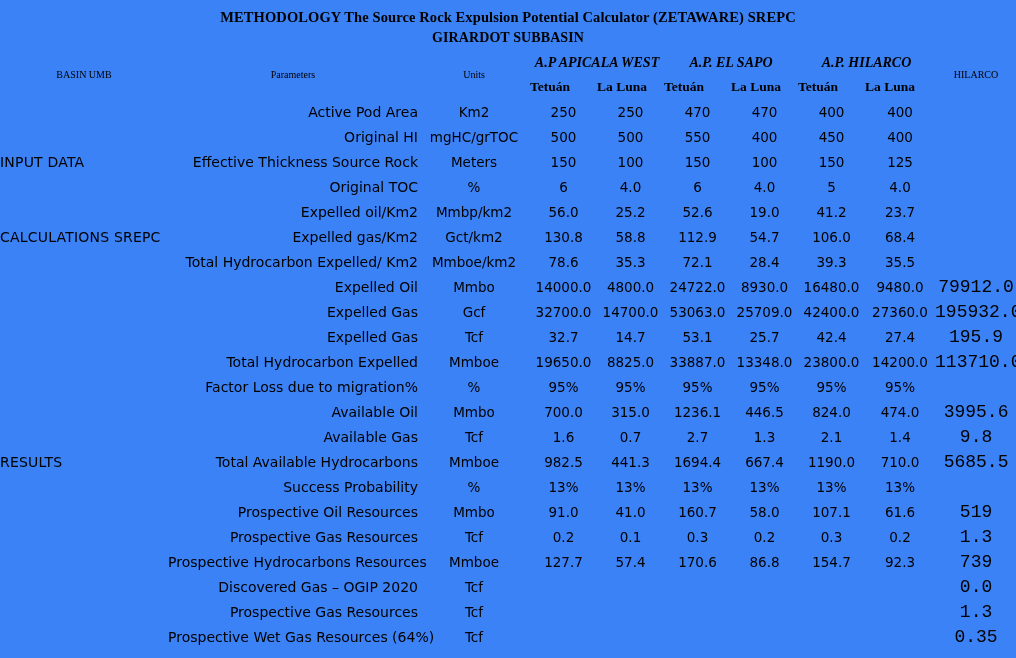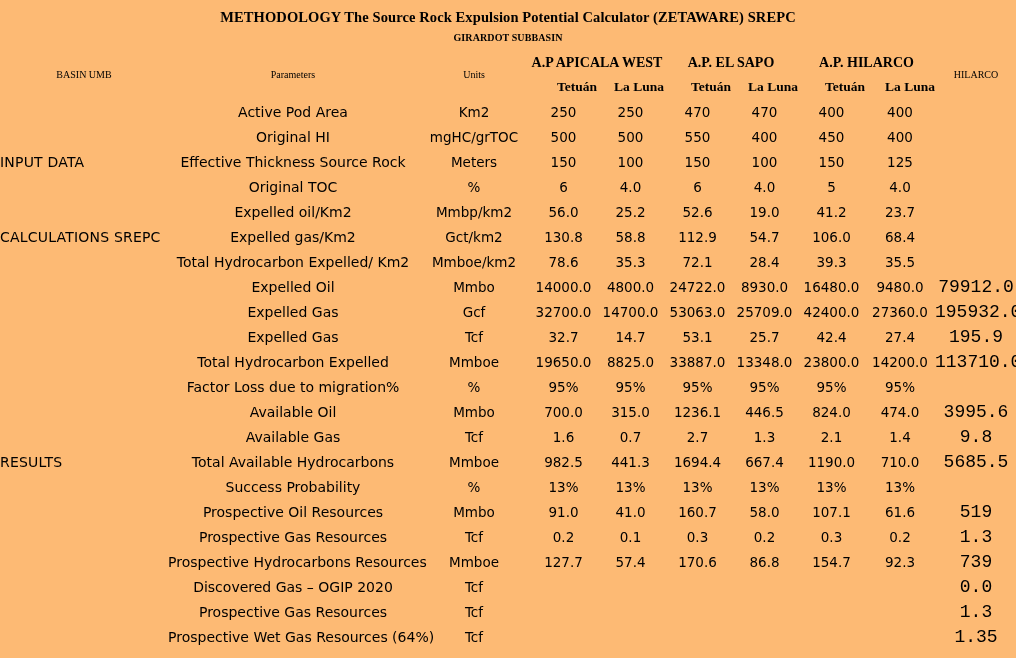--- a/index.html
+++ b/index.html
@@ -11,38 +11,38 @@
     width: 1016px;
     height: 658px;
     font-family: "Liberation Serif", "DejaVu Serif", serif;
     color: #000000;
     overflow: hidden;
   }
   .page {
     position: relative;
     width: 1016px;
     height: 658px;
-    background: #fdba74;
+    background: #3b82f6;
   }
 
   
   .title-block {
     width: 1016px;
     text-align: center;
   }
   .title-main {
     font-size: 14.5px;
     font-weight: bold;
     letter-spacing: 0.1px;
     padding-top: 7px;
     line-height: 20px;
     white-space: nowrap;
   }
   .title-sub {
-    font-size: 10px;
+    font-size: 14px;
     font-weight: bold;
     letter-spacing: 0.1px;
     line-height: 22px;
     white-space: nowrap;
   }
 
   
   table.srepc {
     border-collapse: collapse;
     width: 1016px;
@@ -64,50 +64,51 @@
   col.c-totals   { width: 82px;  }
 
   
   .hdr-group {
     font-size: 14px;
     font-weight: bold;
     text-align: center;
     white-space: nowrap;
     height: 24px;
     line-height: 24px;
+    font-style: italic;
   }
   .hdr-side {
     font-size: 10px;
     font-weight: normal;
     text-align: center;
     white-space: nowrap;
     line-height: 18px;
   }
   .hdr-sub {
     font-size: 13.5px;
     font-weight: bold;
-    text-align: right;
+    text-align: left;
     white-space: nowrap;
     height: 24px;
     line-height: 24px;
   }
 
   
   tr.datarow { height: 25px; }
   td.section {
     font-size: 14px;
     text-align: left;
     padding-left: 7px;
     white-space: nowrap;
     font-family: "DejaVu Sans", "Liberation Sans", sans-serif;
     letter-spacing: 0.2px;
   }
   td.param {
     font-size: 14px;
-    text-align: center;
+    text-align: right;
     padding-left: 7px;
     white-space: nowrap;
     font-family: "DejaVu Sans", "Liberation Sans", sans-serif;
   }
   td.units {
     font-size: 13.5px;
     text-align: center;
     white-space: nowrap;
     font-family: "DejaVu Sans", "Liberation Sans", sans-serif;
   }
@@ -422,18 +423,18 @@
         <tr class="datarow">
           <td class="section"></td>
           <td class="param">Prospective Wet Gas Resources (64%)</td>
           <td class="units">Tcf</td>
           <td class="num"></td>
           <td class="num"></td>
           <td class="num"></td>
           <td class="num"></td>
           <td class="num"></td>
           <td class="num"></td>
-          <td class="totals">1.35</td>
+          <td class="totals">0.35</td>
         </tr>
       </tbody>
   </table>
 
 </div>
 
 </body></html>

